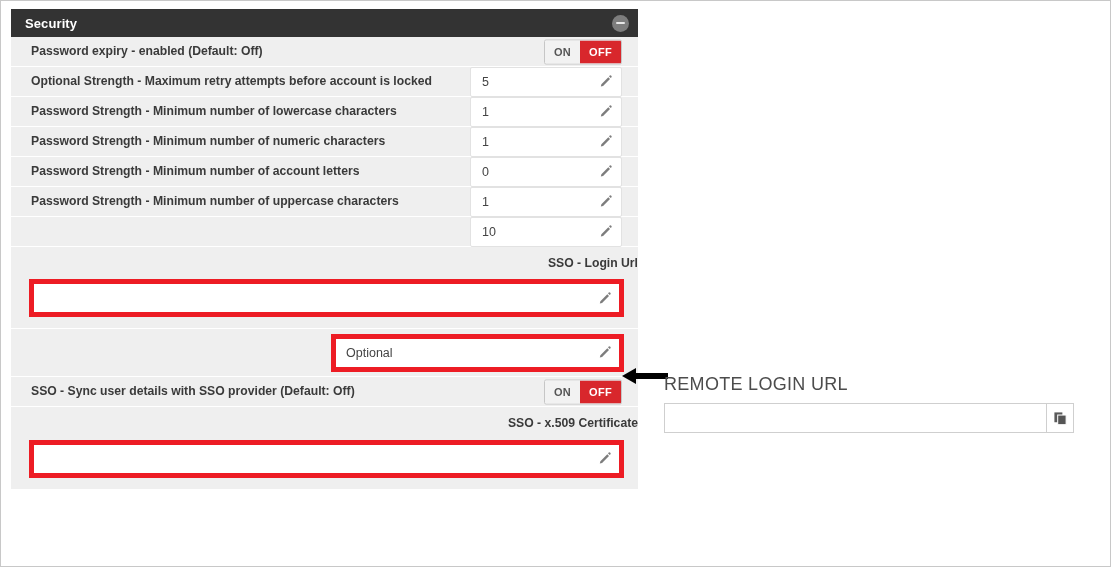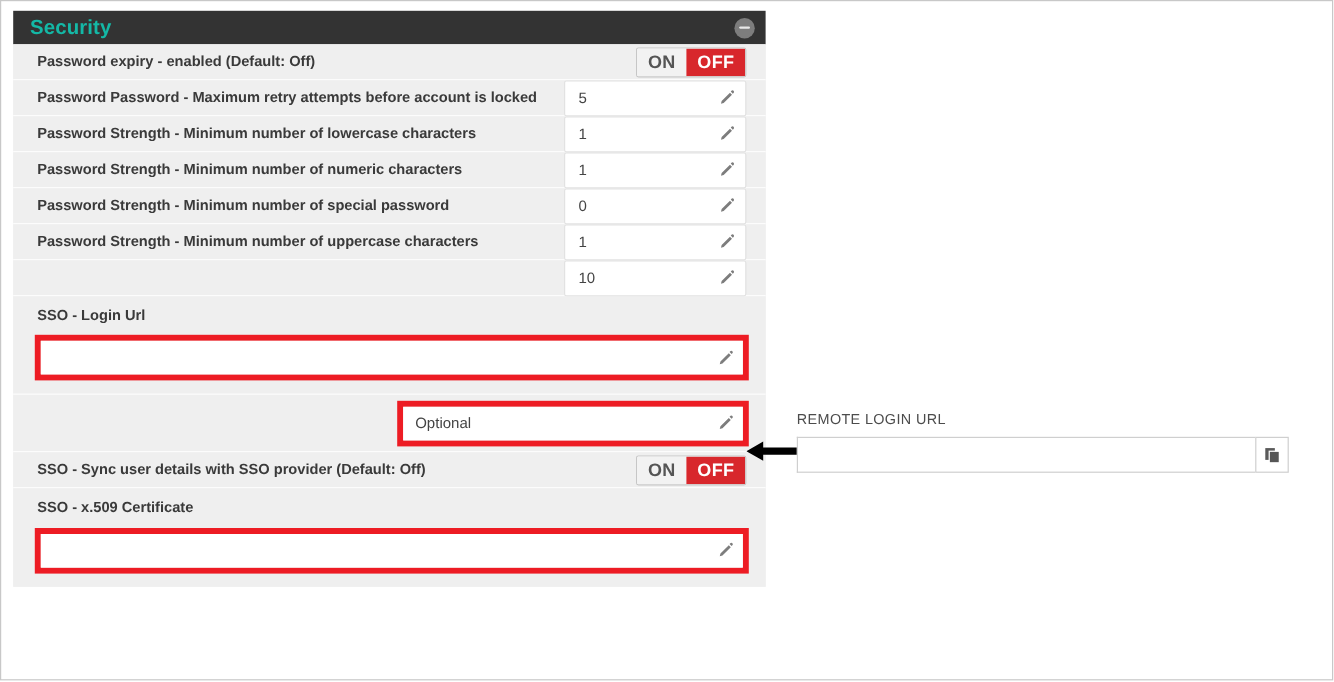--- a/index.html
+++ b/index.html
@@ -35,22 +35,22 @@
   .panel-header {
     background: #333333;
     height: 28px;
     display: flex;
     align-items: center;
     justify-content: space-between;
     padding: 0 9px 0 14px;
     box-sizing: border-box;
   }
   .panel-title {
-    color: #14b8a6;
-    font-size: 17px;
+    color: #ffffff;
+    font-size: 13px;
     font-weight: bold;
     letter-spacing: 0.1px;
     text-align: center;
   }
   .collapse-btn {
     width: 17px;
     height: 17px;
     border-radius: 50%;
     background: #7d7d7d;
     display: flex;
@@ -130,43 +130,44 @@
     border: 1px solid #c6c6c6;
     border-radius: 2px;
     overflow: hidden;
     cursor: pointer;
     background: #fff;
   }
   .toggle .seg {
     display: flex;
     align-items: center;
     justify-content: center;
-    font-size: 15px;
+    font-size: 11px;
     font-weight: bold;
     letter-spacing: 0.3px;
     padding: 0 9px;
     box-sizing: border-box;
   }
   .toggle .seg.off-state {
     background: #f2f2f2;
     color: #555555;
   }
   .toggle .seg.on-state {
     background: #d8272c;
     color: #ffffff;
   }
 
   
   .row.stacked {
     padding: 9px 0 11px 0;
   }
   .row.stacked .row-label {
-    padding-left: 20px;
+    padding-left: 8px;
     display: block;
     margin-bottom: 8px;
+    text-align: right;
   }
   .wide-field-wrap {
     margin: 0 14px 0 18px;
     border: 5px solid #ed1c24;
     background: #ffffff;
     box-sizing: border-box;
   }
   .wide-field {
     height: 28px;
     background: #ffffff;
@@ -202,24 +203,25 @@
   }
 
   
   #remote-login {
     position: absolute;
     left: 663px;
     top: 341px;
     width: 410px;
   }
   .remote-label {
-    font-size: 12px;
+    font-size: 18px;
     color: #4c4c4c;
     letter-spacing: 0.3px;
     margin-bottom: 8px;
+    margin-top: 32px;
   }
   .remote-input-group {
     display: flex;
     height: 30px;
   }
   .remote-input {
     flex: 1;
     border: 1px solid #cfcfcf;
     border-right: none;
     background: #ffffff;
@@ -264,21 +266,21 @@
 
       <div class="row simple">
         <span class="row-label">Password expiry - enabled (Default: Off)</span>
         <span class="toggle">
           <span class="seg off-state">ON</span>
           <span class="seg on-state">OFF</span>
         </span>
       </div>
 
       <div class="row simple">
-        <span class="row-label">Password Password - Maximum retry attempts before account is locked</span>
+        <span class="row-label">Optional Strength - Maximum retry attempts before account is locked</span>
         <span class="value-box">
           <span class="value-text">5</span>
           <svg class="pencil" viewBox="0 0 16 16">
             <path d="M12.6 1.6a1.3 1.3 0 0 1 1.8 1.8l-.9.9-1.8-1.8.9-.9zM11 3.5l1.8 1.8-7.4 7.4-2.4.6.6-2.4L11 3.5z" fill="#7d7d7d"></path>
           </svg>
         </span>
       </div>
 
       <div class="row simple">
         <span class="row-label">Password Strength - Minimum number of lowercase characters</span>
@@ -294,21 +296,21 @@
         <span class="row-label">Password Strength - Minimum number of numeric characters</span>
         <span class="value-box">
           <span class="value-text">1</span>
           <svg class="pencil" viewBox="0 0 16 16">
             <path d="M12.6 1.6a1.3 1.3 0 0 1 1.8 1.8l-.9.9-1.8-1.8.9-.9zM11 3.5l1.8 1.8-7.4 7.4-2.4.6.6-2.4L11 3.5z" fill="#7d7d7d"></path>
           </svg>
         </span>
       </div>
 
       <div class="row simple">
-        <span class="row-label">Password Strength - Minimum number of special password</span>
+        <span class="row-label">Password Strength - Minimum number of account letters</span>
         <span class="value-box">
           <span class="value-text">0</span>
           <svg class="pencil" viewBox="0 0 16 16">
             <path d="M12.6 1.6a1.3 1.3 0 0 1 1.8 1.8l-.9.9-1.8-1.8.9-.9zM11 3.5l1.8 1.8-7.4 7.4-2.4.6.6-2.4L11 3.5z" fill="#7d7d7d"></path>
           </svg>
         </span>
       </div>
 
       <div class="row simple">
         <span class="row-label">Password Strength - Minimum number of uppercase characters</span>

